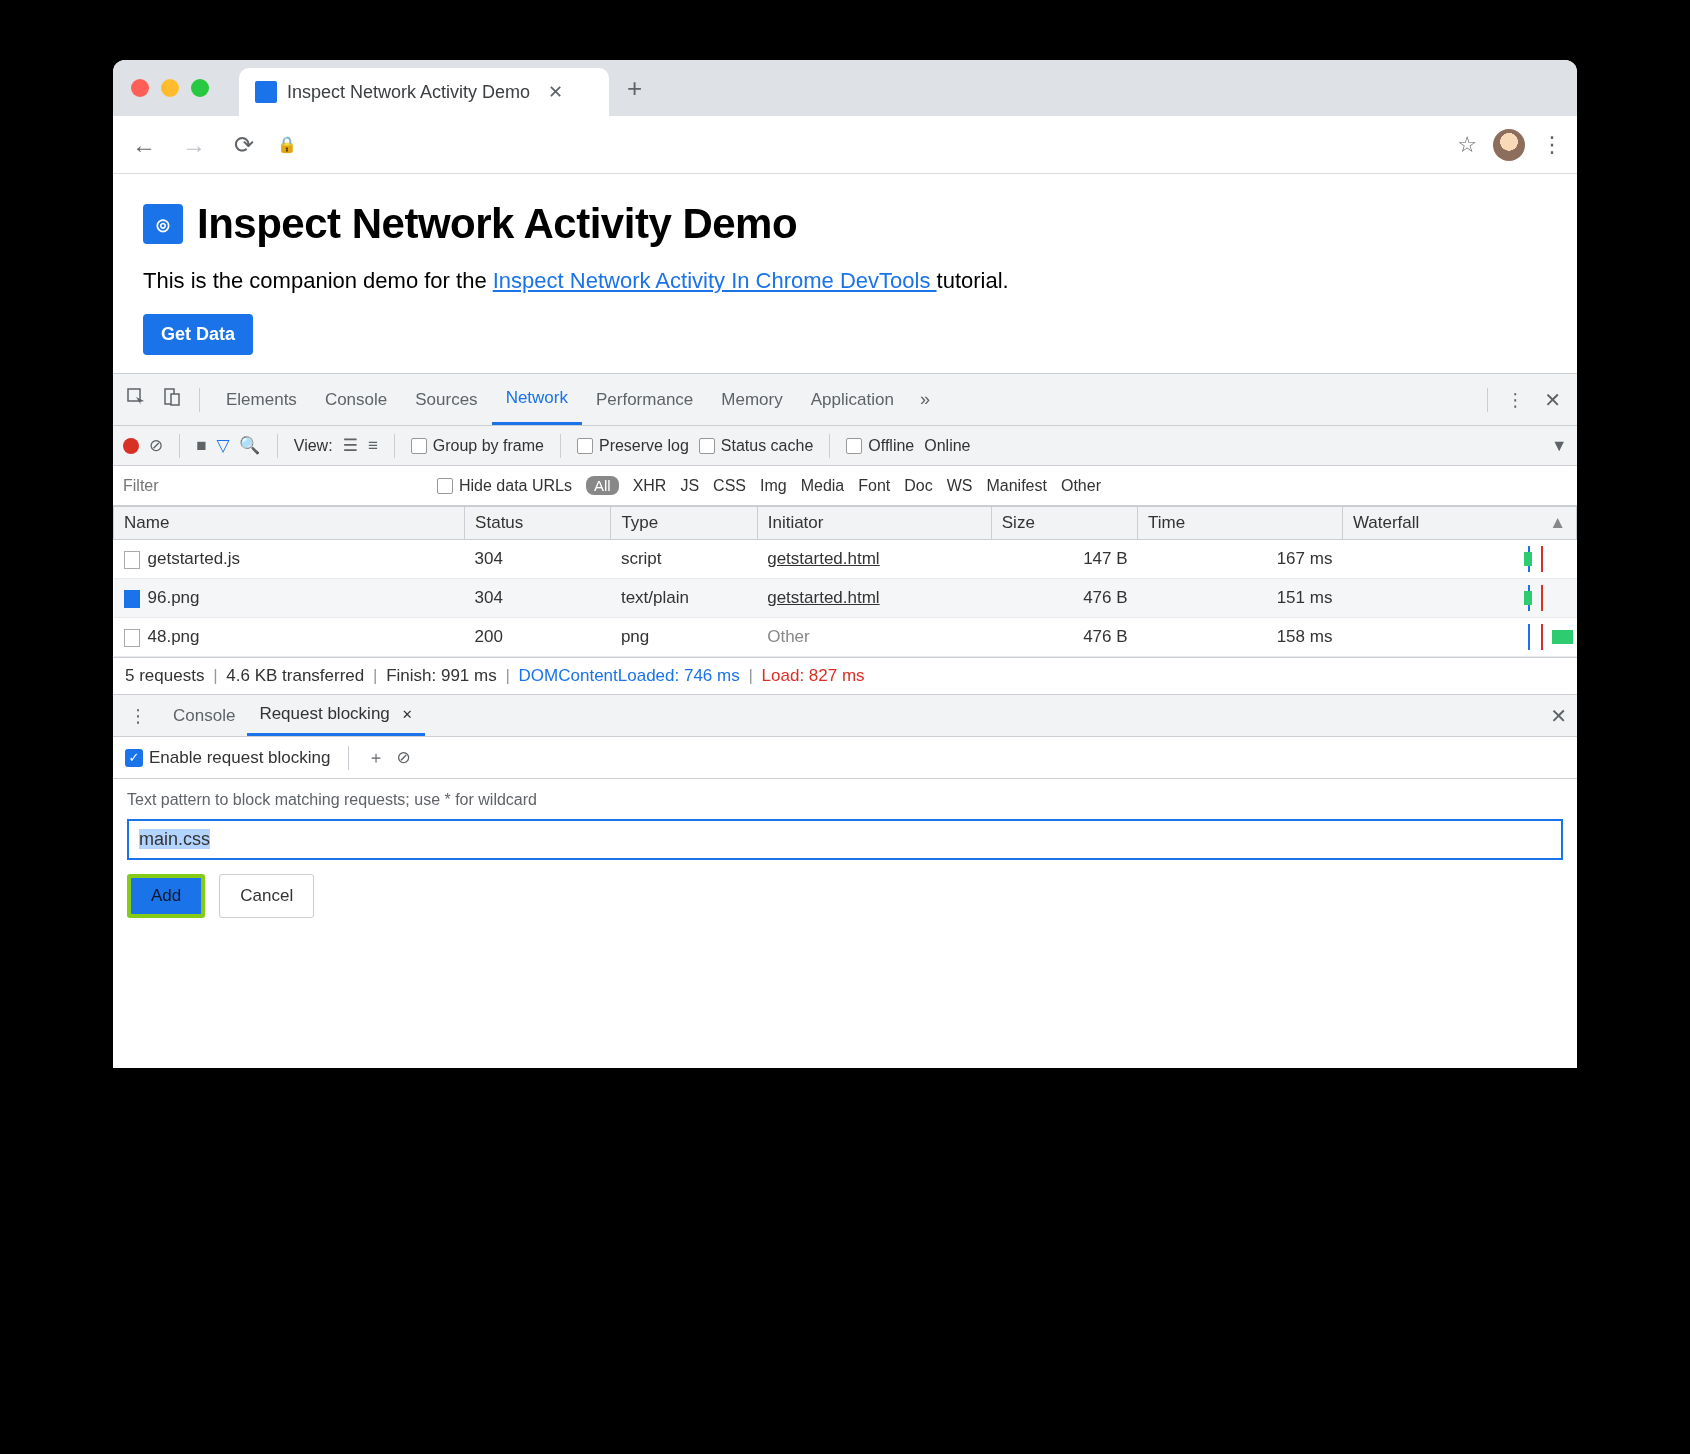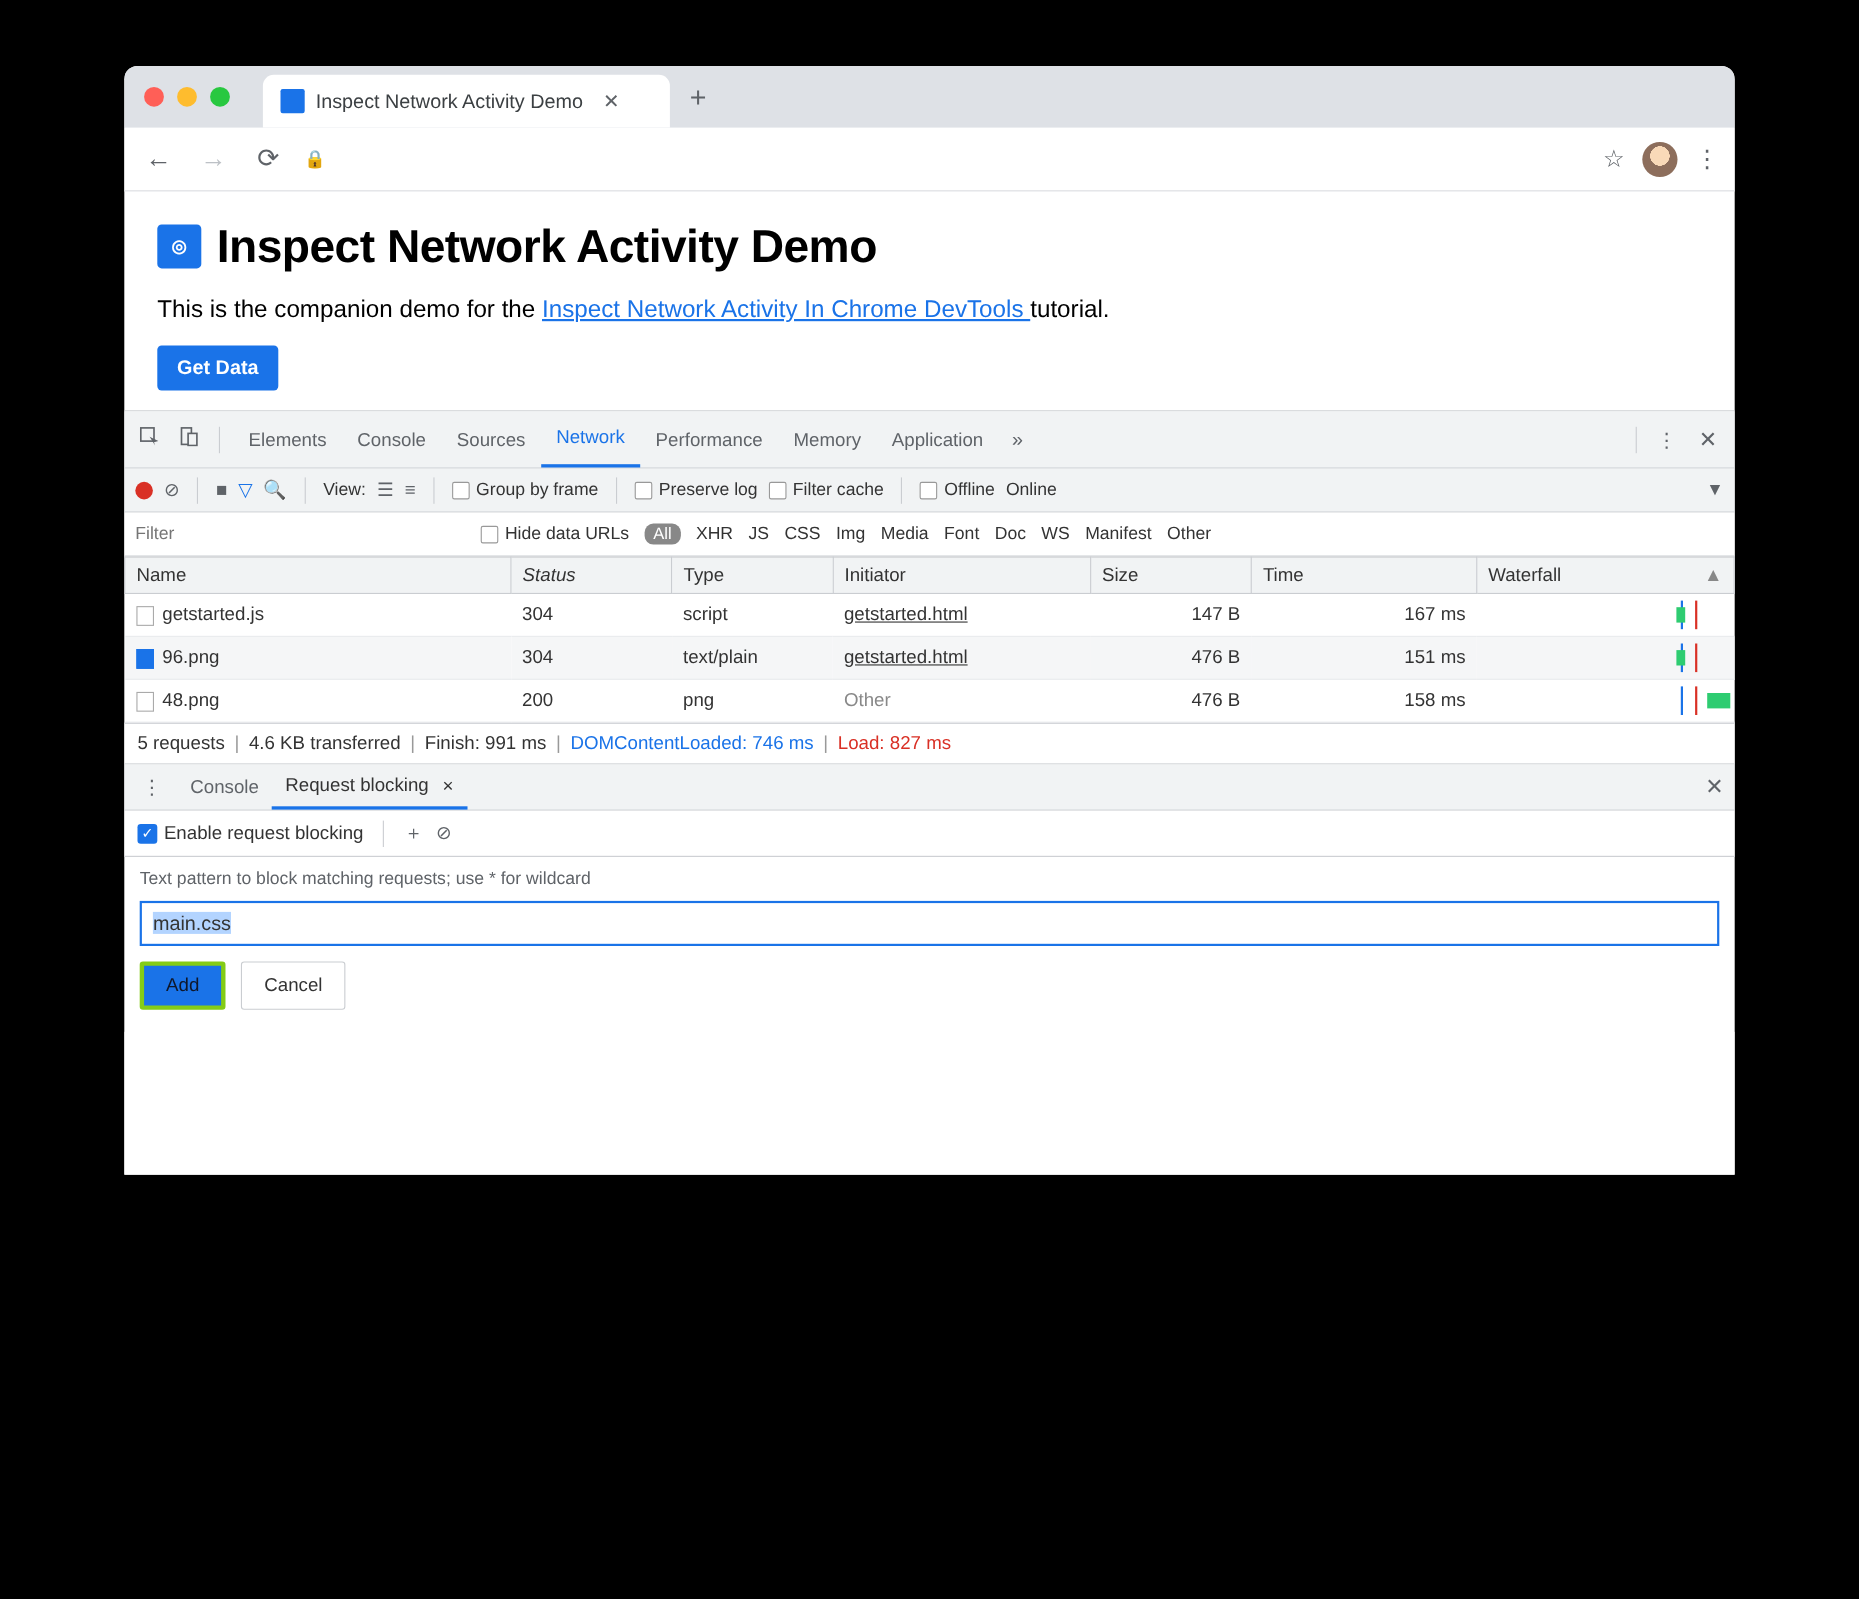--- a/index.html
+++ b/index.html
@@ -289,21 +289,21 @@
         <span class="checkbox"></span>
         <span>Group by frame</span>
       </label>
       <div class="dt-sep"></div>
       <label class="checkbox-label">
         <span class="checkbox"></span>
         <span>Preserve log</span>
       </label>
       <label class="checkbox-label">
         <span class="checkbox"></span>
-        <span>Filter cache</span>
+        <span>Status cache</span>
       </label>
       <div class="dt-sep"></div>
       <label class="checkbox-label">
         <span class="checkbox"></span>
         <span>Offline</span>
       </label>
       <span>Online</span>
       <span class="dropdown-arrow">▼</span>
     </div>
 
@@ -325,21 +325,21 @@
           <span class="filter-type">WS</span>
           <span class="filter-type">Manifest</span>
           <span class="filter-type">Other</span>
         </div>
     </div>
 
     <table class="net-table">
       <thead>
         <tr id="net-header-row">
             <th style="width: 24%;">Name</th>
-            <th style="width: 10%; font-style: italic;">Status</th>
+            <th style="width: 10%;">Status</th>
             <th style="width: 10%;">Type</th>
             <th style="width: 16%;">Initiator</th>
             <th style="width: 10%;">Size</th>
             <th style="width: 14%;">Time</th>
             <th style="width: 16%;">Waterfall<span class="sort-arrow">▲</span></th>
           </tr>
       </thead>
       <tbody id="net-body">
           <tr>
             <td><span class="file-icon"></span>getstarted.js</td>

